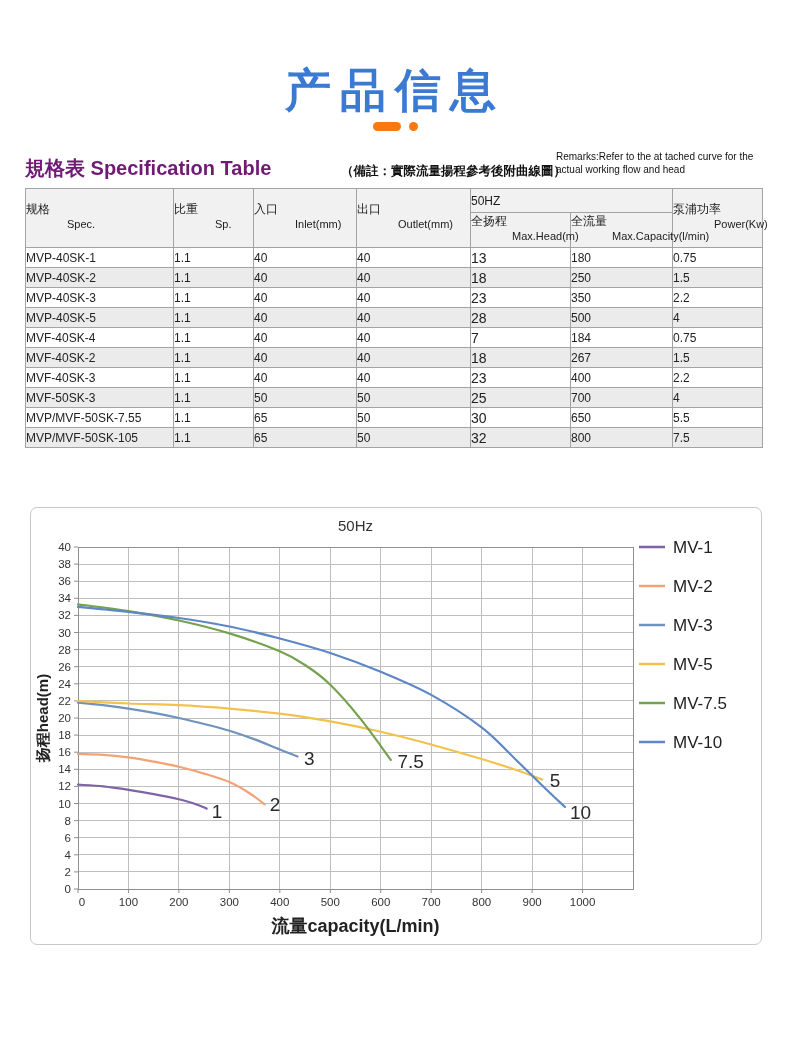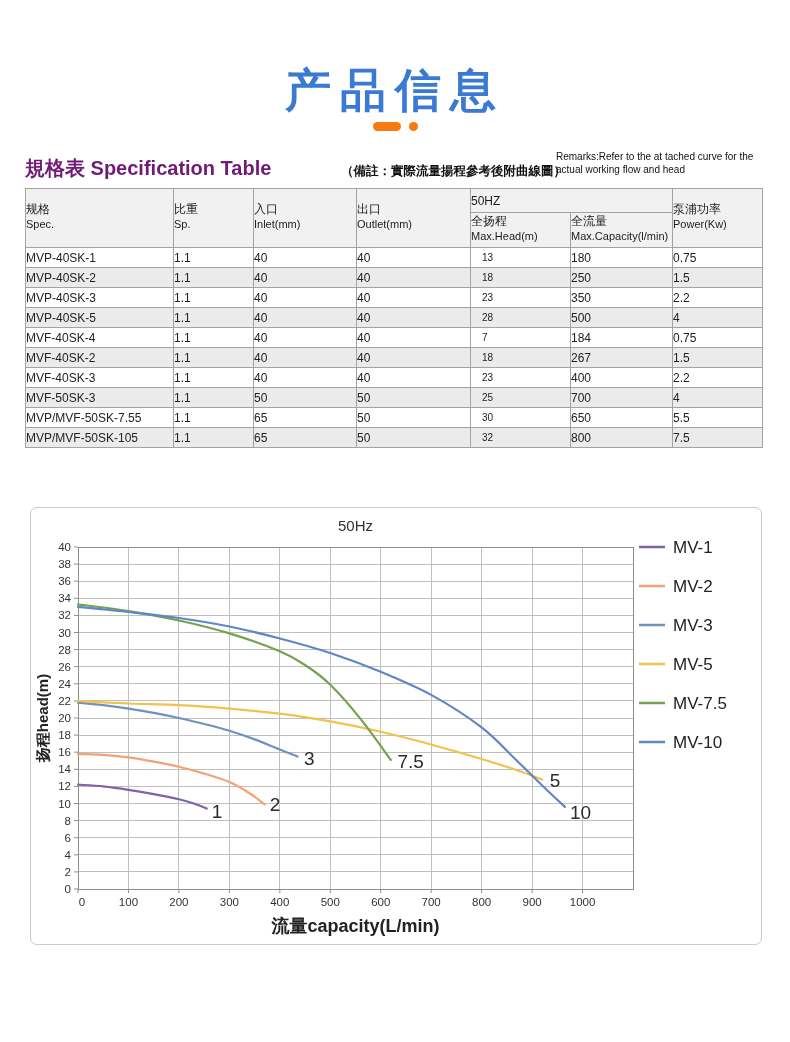--- a/index.html
+++ b/index.html
@@ -19,24 +19,24 @@
   .spec-title{position:absolute;left:25px;top:155px;font-size:20px;font-weight:bold;color:#701a75;}
   .spec-note{position:absolute;left:341px;top:163px;font-size:12.5px;font-weight:700;color:#111;}
   .spec-remarks{position:absolute;left:556px;top:150px;width:212px;font-size:10px;line-height:1.3;color:#111;}
 
   
   table.spec{position:absolute;left:25px;top:188px;width:737px;border-collapse:collapse;
     table-layout:fixed;text-align:left;border:1px solid #8c8c8c;}
   table.spec th,table.spec td{border:1px solid #a3a3a3;padding:0;font-weight:normal;}
   table.spec thead th{background:#f1f1f1;}
   th .zh{display:block;font-size:12px;line-height:16px;}
-  th .en{display:block;font-size:11px;line-height:15px;padding-bottom:3px;}
+  th .en{display:block;font-size:11px;line-height:15px;padding-bottom:3px;padding-left:41px;}
   th.group-cell{height:23px;font-size:12px;}
   table.spec tbody td{height:19px;font-size:12px;color:#222;}
-  table.spec tbody td.col-head{font-size:10px;padding-left:11px;}
+  table.spec tbody td.col-head{font-size:14px;}
   table.spec tbody tr:nth-child(even){background:#ebebeb;}
 
   
   .chart-panel{position:absolute;left:30px;top:507px;width:730px;height:436px;
     border:1px solid #c9c9c9;border-radius:7px;background:#fff;}
   .chart-panel svg{display:block;}
 </style>
 </head>
 <body>
 

